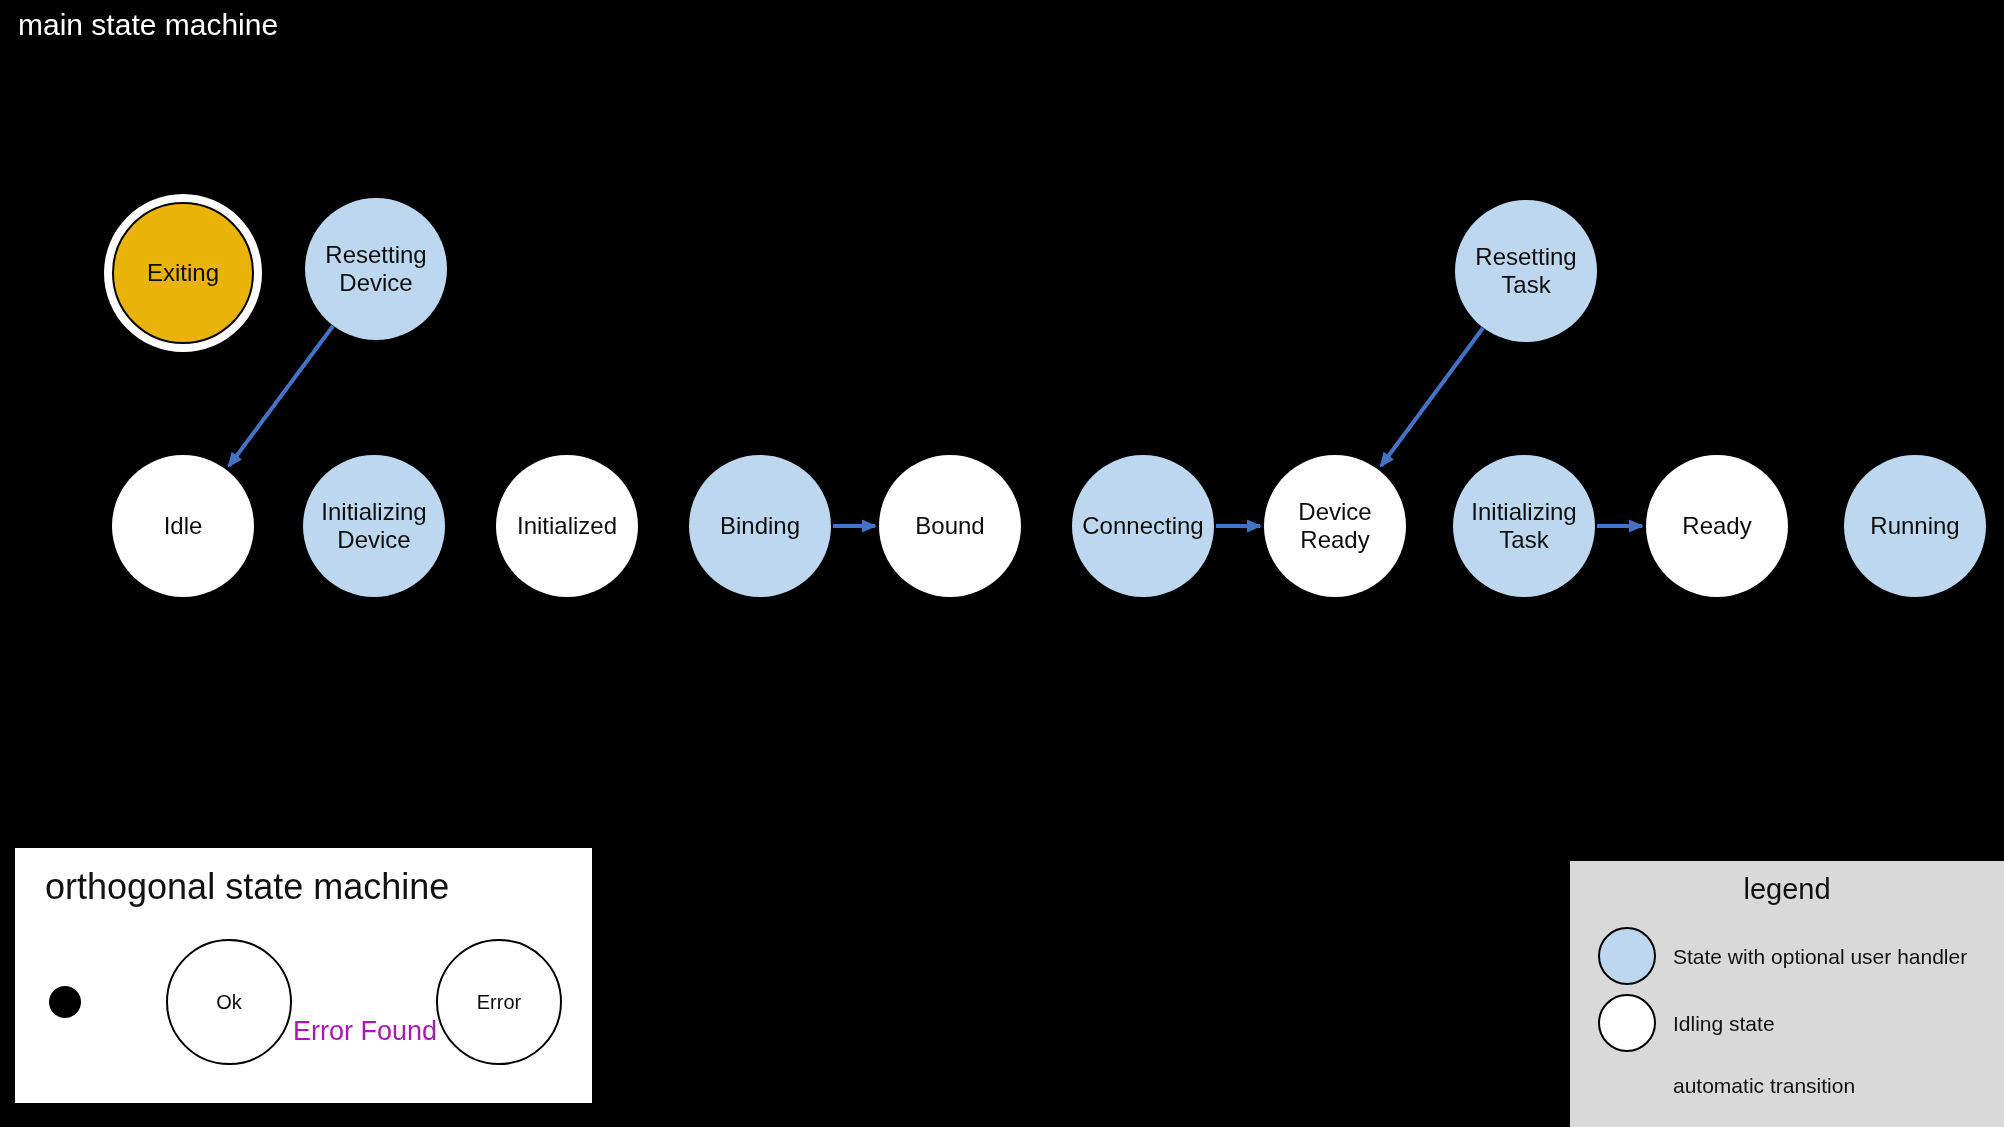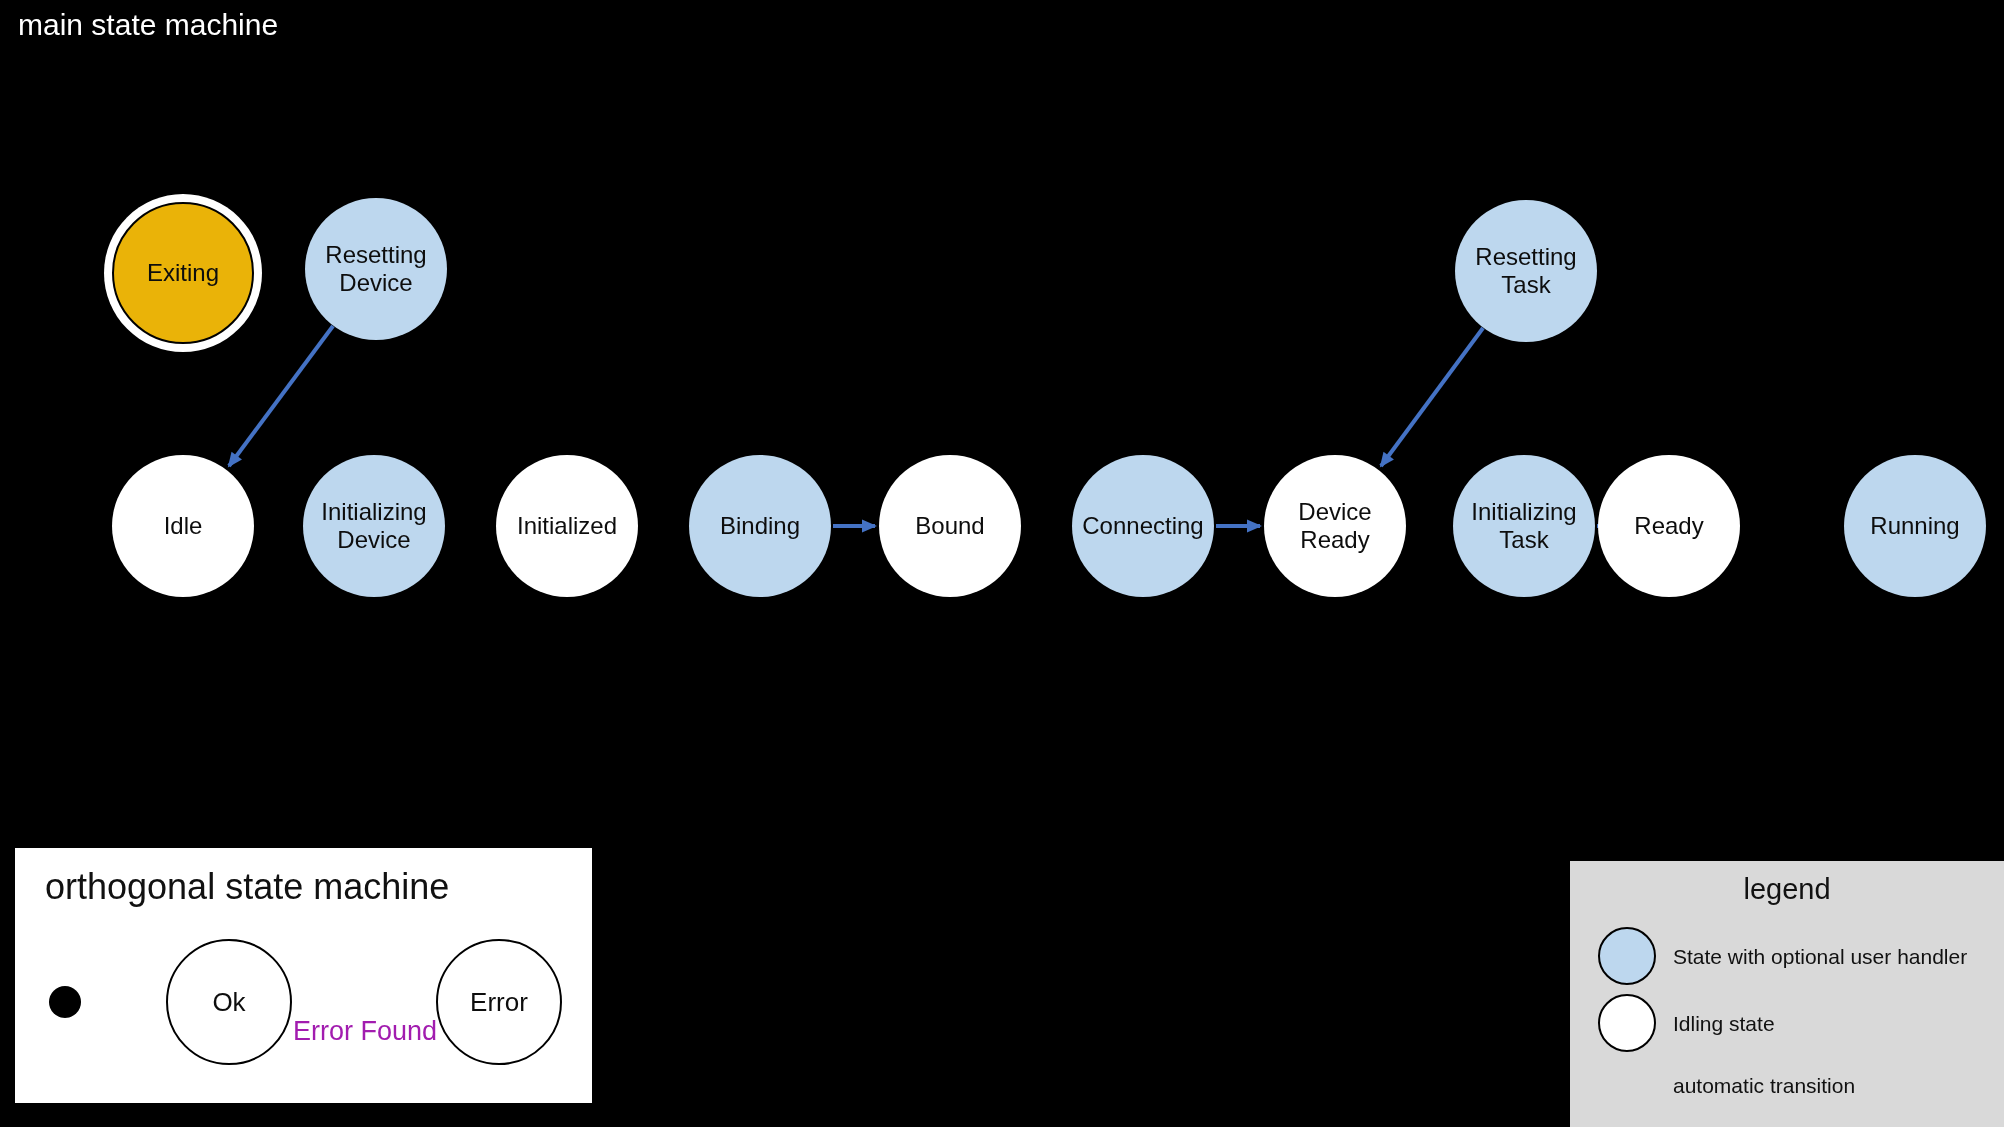--- a/index.html
+++ b/index.html
@@ -35,21 +35,21 @@
   .panel-title{
     position:absolute;left:30px;top:18px;font-size:36px;color:#111;font-weight:400;
   }
   .initial-dot{
     position:absolute;left:34px;top:138px;width:32px;height:32px;border-radius:50%;background:#000;
   }
   .ostate{
     position:absolute;width:126px;height:126px;border-radius:50%;background:#ffffff;
     border:2.5px solid #000;box-sizing:border-box;
     display:flex;align-items:center;justify-content:center;text-align:center;
-    font-size:26px;color:#0d0d0d;
+    font-size:20px;color:#0d0d0d;
   }
   .edge-label{
     position:absolute;left:255px;top:168px;width:190px;text-align:center;
     font-size:27px;font-weight:500;color:#a21caf;
   }
   
   .legend-panel{
     position:absolute;left:1570px;top:861px;width:434px;height:266px;background:#d9d9d9;
   }
   .legend-title{
@@ -125,21 +125,21 @@
   </div>
   <div class="state handler" style="left:1072px;top:455px;">
     <span>Connecting</span>
   </div>
   <div class="state handler" style="left:1453px;top:455px;">
     <span>Initializing Task</span>
   </div>
   <div class="state idling" style="left:1264px;top:455px;">
     <span>Device Ready</span>
   </div>
-  <div class="state idling" style="left:1598px;top:455px;">
+  <div class="state idling" style="left:1646px;top:455px;">
     <span>Ready</span>
   </div>
   <div class="state handler" style="left:1844px;top:455px;">
     <span>Running</span>
   </div>
 
   <div class="ortho-panel">
     <div class="panel-title">orthogonal state machine</div>
     <div class="initial-dot"></div>
     <div class="ostate" style="left:151px;top:91px;">

